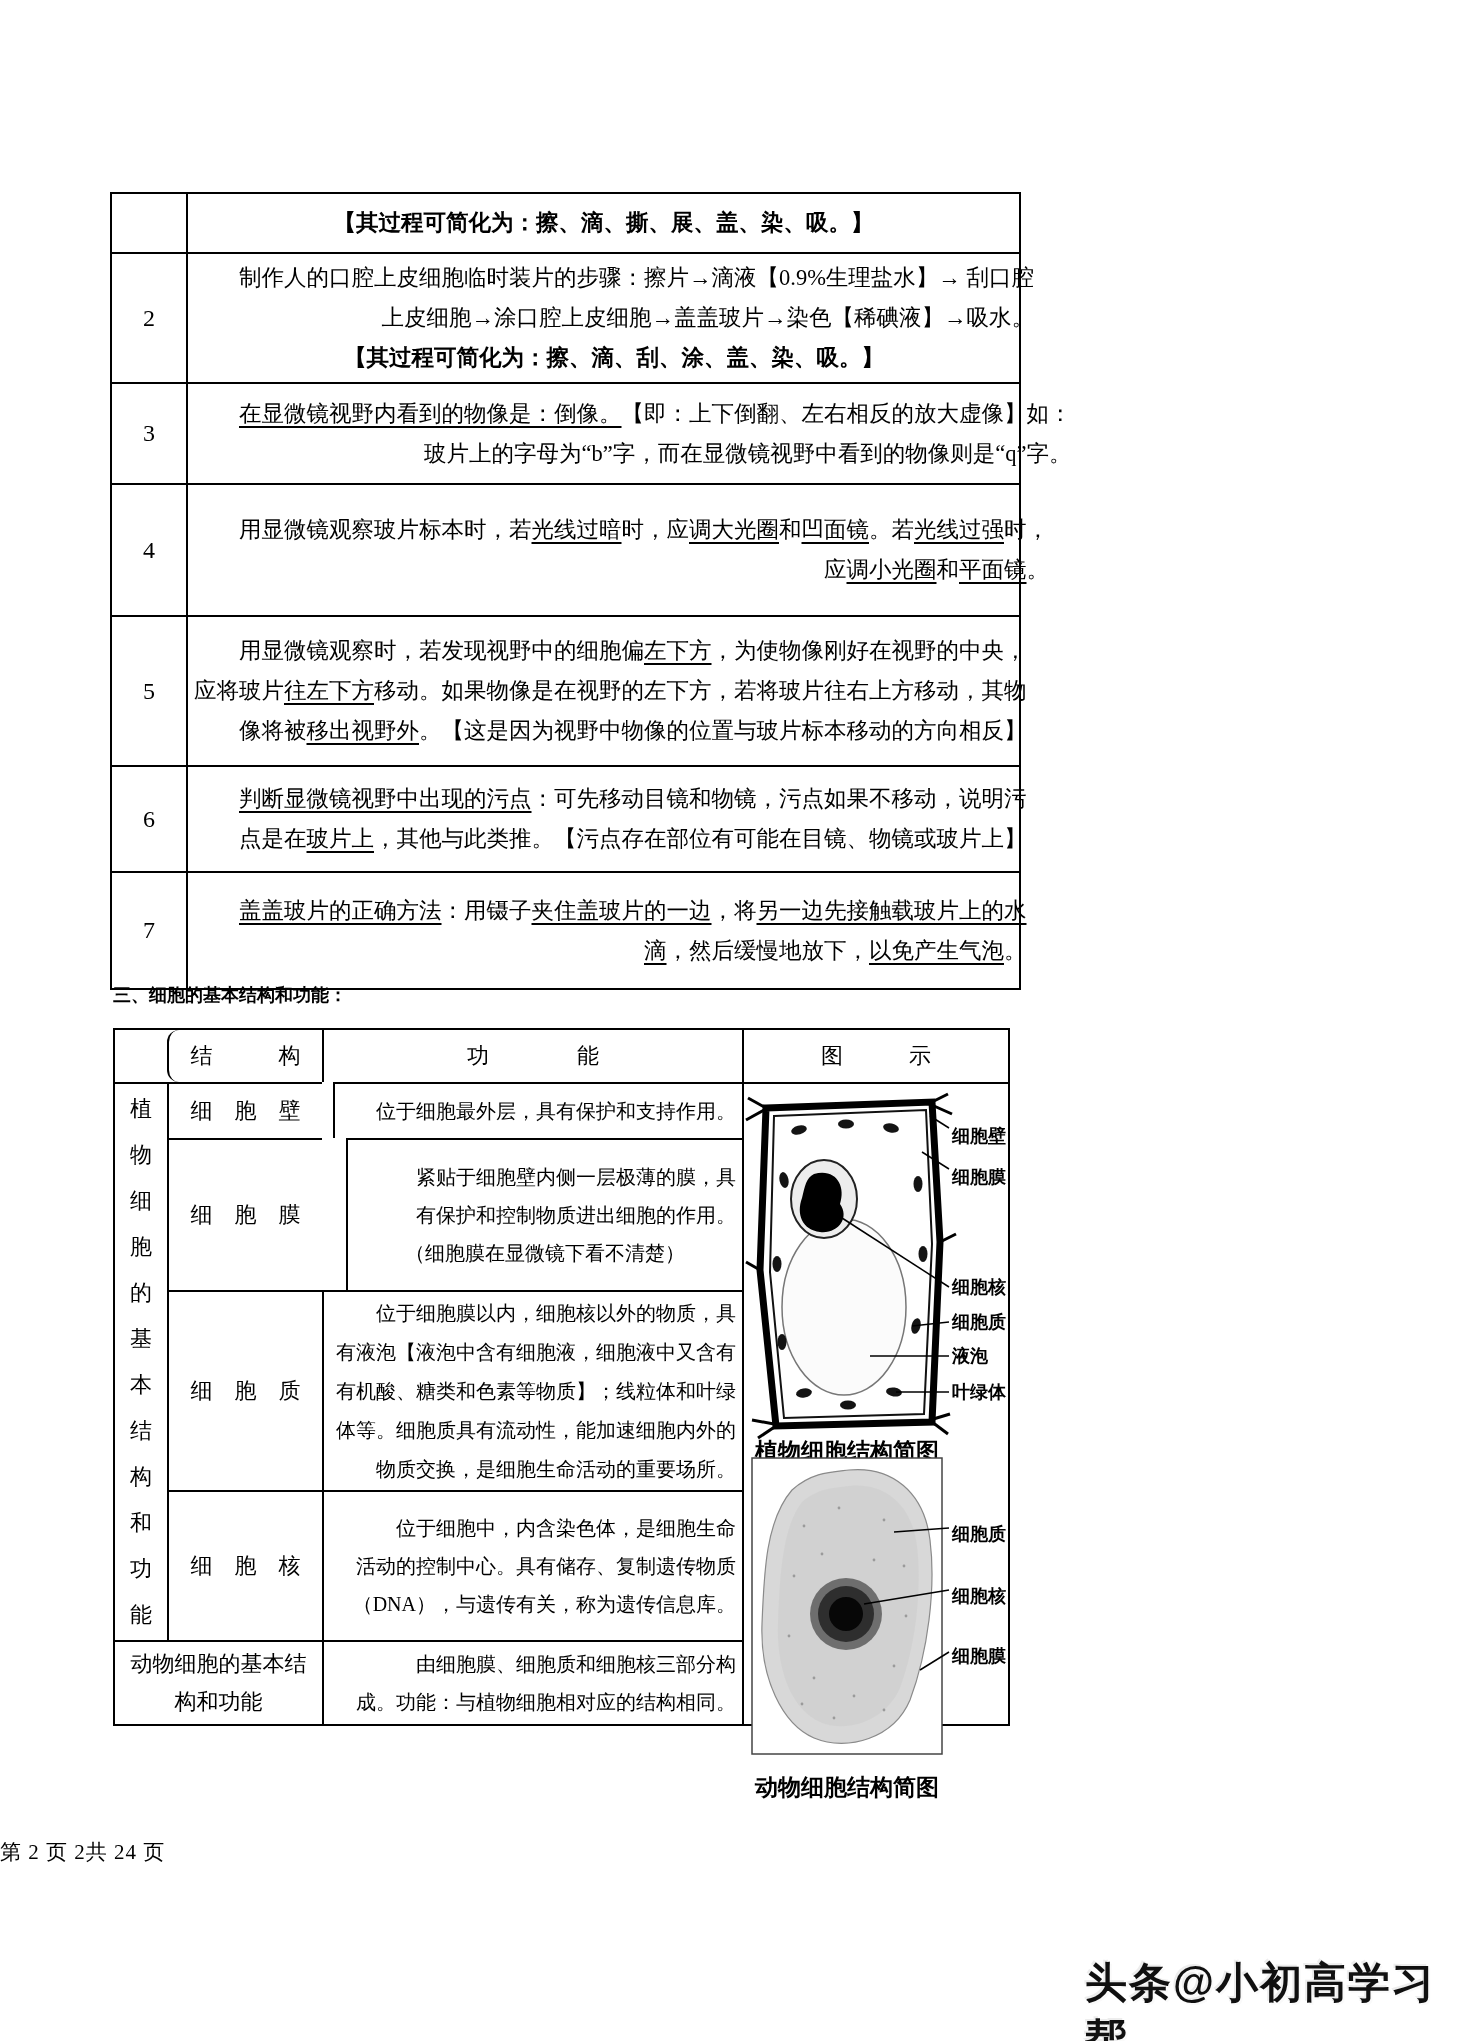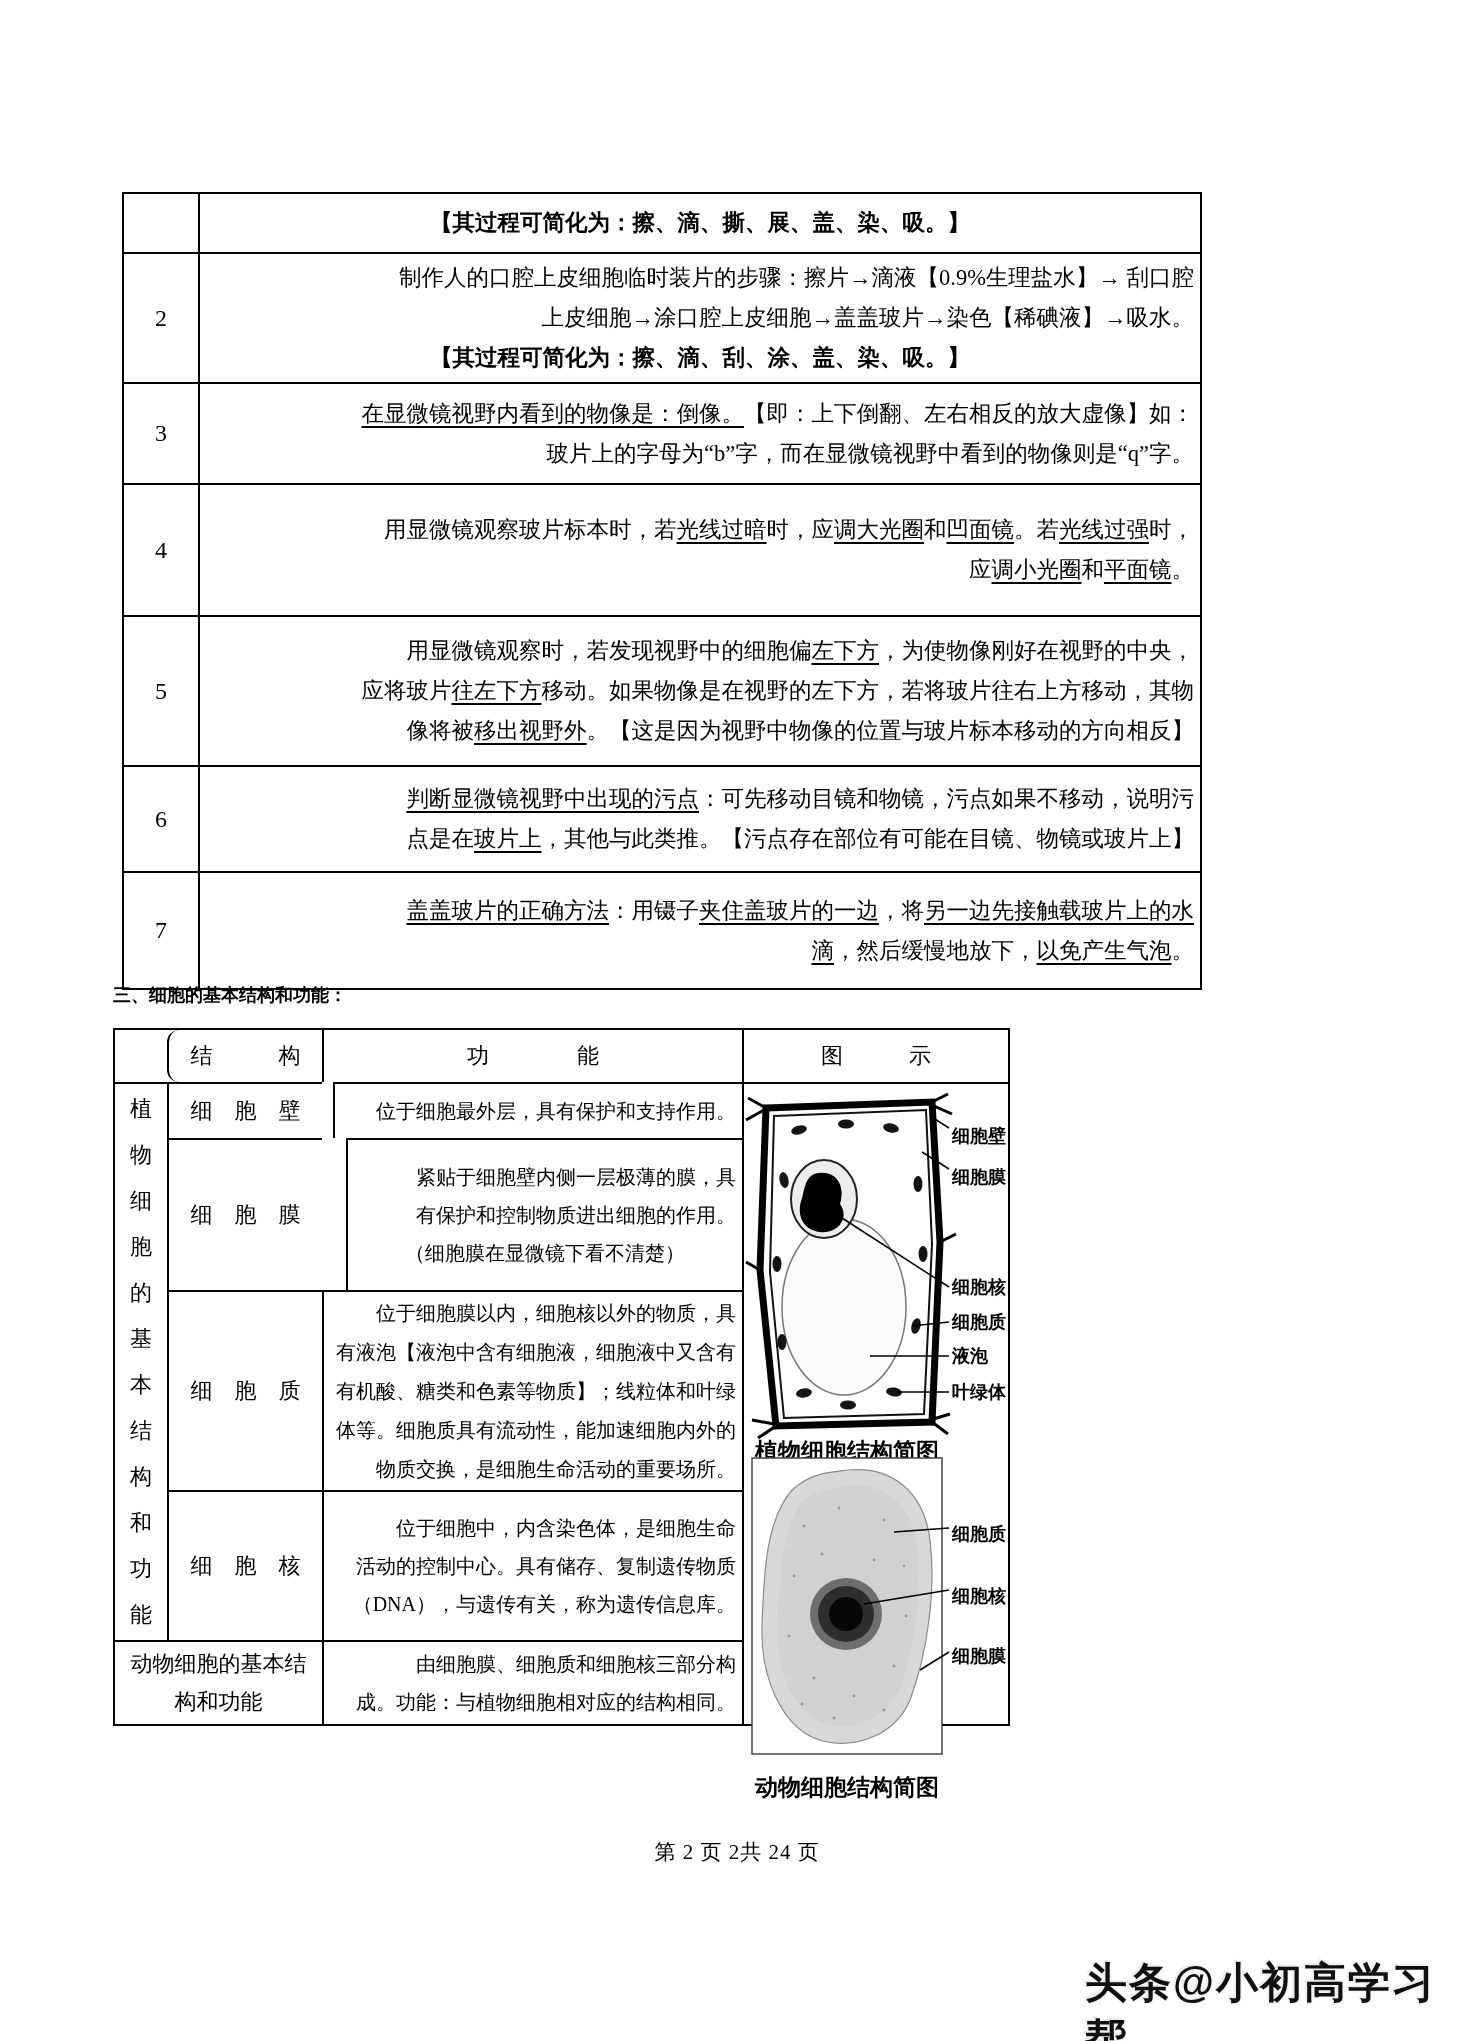--- a/index.html
+++ b/index.html
@@ -1,20 +1,20 @@
 <!DOCTYPE html>
 <html><head>
 <meta charset="utf-8">
 <style>
   html,body{margin:0;padding:0;background:#ffffff;}
   .page{position:relative;width:1474px;height:2041px;background:#fff;color:#000;
         font-family:"Liberation Serif","DejaVu Serif",serif;overflow:hidden;}
 
   
-  .t1{position:absolute;left:110px;top:192px;width:1080px;border:2px solid #000;box-sizing:border-box;background:#fff;margin-left:12px;}
+  .t1{position:absolute;left:110px;top:192px;width:911px;border:2px solid #000;box-sizing:border-box;background:#fff;}
   .t1-row{display:flex;border-top:2px solid #000;}
   .t1-row:first-child{border-top:none;}
   .t1-num{flex:0 0 74px;border-right:2px solid #000;display:flex;align-items:center;justify-content:center;
           font-size:24px;}
   .t1-content{flex:1;display:flex;flex-direction:column;justify-content:center;
               padding:4px 6px;font-size:22.5px;line-height:40px;}
   .tline{white-space:nowrap;text-align:right;}
   .tline.center{text-align:center;}
   .tline.bold{font-weight:bold;}
   .tline.indent{text-indent:2em;}
@@ -50,21 +50,21 @@
   
   .diag-label{position:absolute;left:208px;width:60px;transform:translateY(-50%);
               font-family:"Liberation Sans","DejaVu Sans",sans-serif;font-weight:bold;
               font-size:18px;white-space:nowrap;}
   .diag-caption{position:absolute;left:0;width:206px;text-align:center;
                 font-family:"Liberation Sans","DejaVu Sans",sans-serif;font-weight:bold;font-size:23px;}
   .plant-svg{position:absolute;left:0;top:8px;}
   .animal-svg{position:absolute;left:0;top:372px;}
 
   
-  .footer{position:absolute;left:0;top:1838px;width:100%;text-align:center;font-size:21px;letter-spacing:1px;}
+  .footer{position:absolute;left:0;top:1838px;width:100%;font-size:21px;letter-spacing:1px;}
   .watermark{position:absolute;left:1085px;top:1955px;font-size:42px;font-weight:bold;letter-spacing:2px;
              font-family:"Liberation Sans","DejaVu Sans",sans-serif;color:#101010;
              text-shadow:-2px -2px 0 #ededed,2px 2px 0 #fafafa;}
 </style>
 </head>
 <body>
 
 <div class="page">
 
   <div class="t1" id="t1body">

